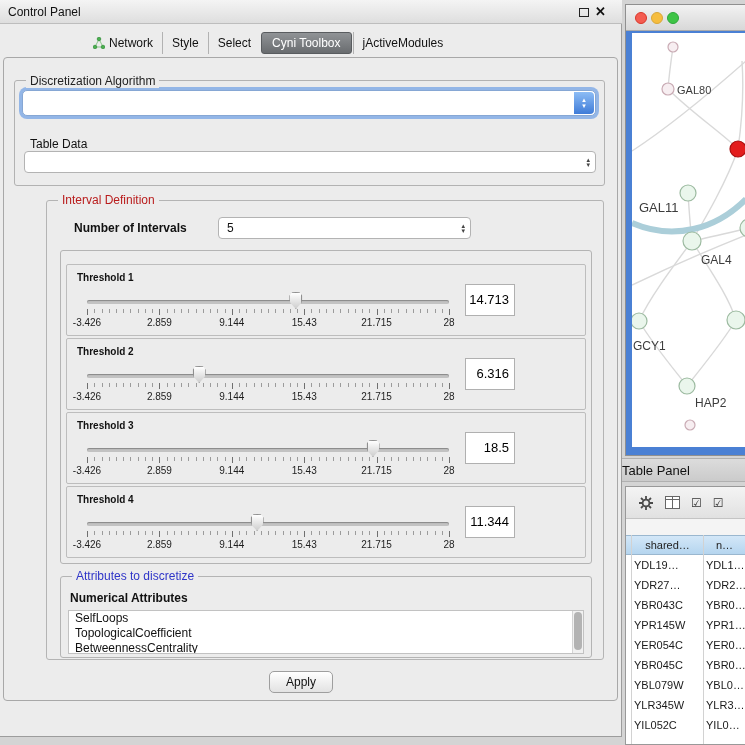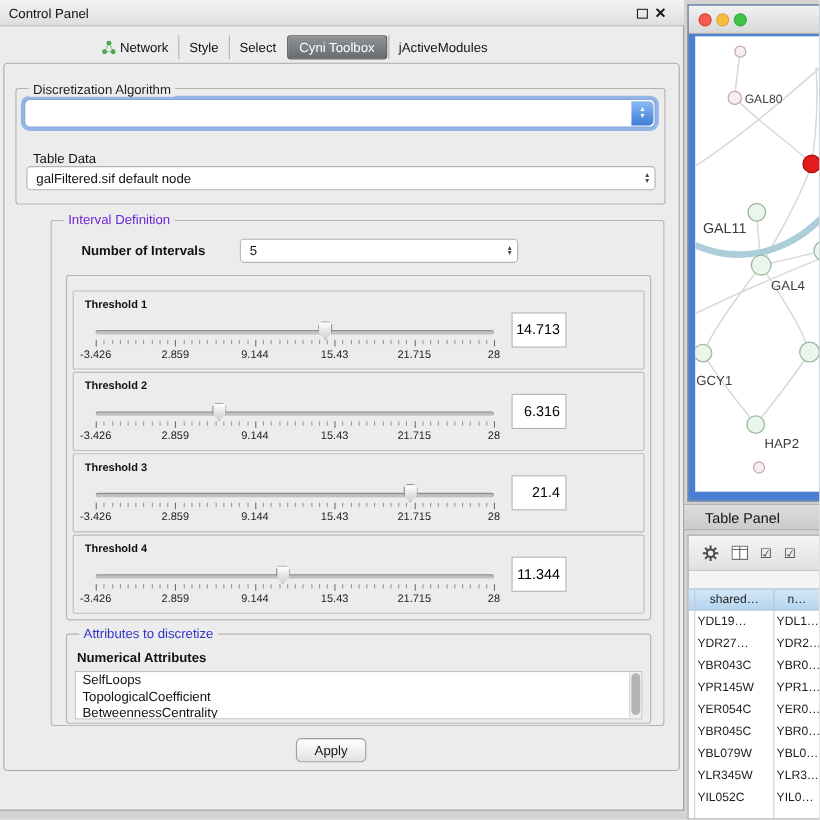--- a/index.html
+++ b/index.html
@@ -39,21 +39,21 @@
   #table-data-label { left:30px; top:137px; font-size:12px; color:#111; }
   .combo { background:#fff; border:1px solid #b3b3b3; border-radius:4px; font-size:12px; color:#111; }
   .combo .val { position:absolute; left:8px; top:0; bottom:0; display:flex; align-items:center; white-space:nowrap; }
   .stepper { position:absolute; right:5px; top:50%; transform:translateY(-50%); display:flex; flex-direction:column; align-items:center; font-size:7px; line-height:5px; color:#444; }
   #table-data-combo { left:24px; top:151px; width:572px; height:22px; }
 
   
   .fs { border:1px solid #b4b4b4; border-radius:3px; }
   .fs-title { font-size:12px; background:#ececec; padding:0 4px; white-space:nowrap; z-index:5; }
   #interval-fs { left:46px; top:200px; width:558px; height:460px; }
-  #interval-title { left:58px; top:193px; color:#6d28d9; }
+  #interval-title { left:58px; top:193px; color:#b91c1c; }
   #noi-label { left:74px; top:221px; font-size:12px; font-weight:bold; color:#111; }
   #noi-combo { left:218px; top:217px; width:253px; height:22px; }
   #thresh-fs { left:60px; top:250px; width:532px; height:314px; }
   #thresh-title { left:72px; top:243px; color:#2f35c8; }
   #thresholds-list { left:66px; top:264px; width:520px; }
 
   .t-box { position:relative; width:520px; height:72px; border:1px solid #bdbdbd; border-radius:2px; margin-bottom:2px; }
   .t-label { position:absolute; left:10px; top:7px; font-size:10px; font-weight:bold; color:#111; }
   .t-slider { position:absolute; left:20px; top:24px; width:362px; height:46px; }
   .t-track { position:absolute; left:0; top:11px; width:362px; height:4px; background:#c2c2c2; border-radius:2px; box-shadow:inset 0 1px 1px rgba(0,0,0,.3); }
@@ -84,21 +84,21 @@
 
   
   #net-window { left:625px; top:4px; width:120px; height:452px; border:1px solid #8f8f8f; border-right:none; overflow:hidden; background:#4a80d4; }
   #net-titlebar { position:absolute; left:0; top:0; width:100%; height:26px; background:linear-gradient(#f2f2f2,#d8d8d8); border-bottom:1px solid #ababab; }
   .light { position:absolute; top:7px; width:12px; height:12px; border-radius:50%; }
   #light-red { left:9px; background:#f45c51; border:1px solid #d8372a; }
   #light-yellow { left:25px; background:#f6bd3e; border:1px solid #d9a738; }
   #light-green { left:41px; background:#3ec446; border:1px solid #2ea83b; }
   #net-canvas { position:absolute; left:6px; top:28px; width:114px; height:414px; background:#fff; overflow:hidden; }
 
-  #tp-header { left:622px; top:458px; width:123px; height:24px; background:linear-gradient(#dcdcdc,#cbcbcb); border-top:1px solid #b0b0b0; border-bottom:1px solid #b0b0b0; font-size:13px; line-height:23px; padding-left:19px; color:#111; }
+  #tp-header { left:622px; top:458px; width:123px; height:24px; background:linear-gradient(#dcdcdc,#cbcbcb); border-top:1px solid #b0b0b0; border-bottom:1px solid #b0b0b0; font-size:13px; line-height:23px; padding-left:0; color:#111; }
 
   #table-window { left:625px; top:486px; width:120px; height:259px; background:#f4f4f4; border:1px solid #999; border-right:none; overflow:hidden; }
   #tp-toolbar { position:absolute; left:0; top:0; width:100%; height:32px; background:linear-gradient(#f4f4f4,#e1e1e1); border-bottom:1px solid #c4c4c4; display:flex; align-items:center; padding-left:12px; gap:11px; }
   .check-glyph { font-size:12px; color:#333; }
   #tp-table { position:absolute; left:0; top:48px; width:100%; bottom:0; background:#fff; }
   #tp-colline1, #tp-colline2 { position:absolute; top:0; bottom:0; width:1px; background:#d2d2d2; }
   #tp-colline1 { left:5px; } #tp-colline2 { left:77px; }
   #tp-headrow { position:absolute; left:0; top:0; width:100%; height:20px; background:linear-gradient(#d3e7f8,#b5d5ef); border-top:1px solid #9ab7cf; border-bottom:1px solid #9ab7cf; }
   .hcell { position:absolute; top:0; height:20px; line-height:19px; font-size:11px; color:#222; text-align:center; overflow:hidden; border-left:1px solid #9ab7cf; }
   .hc1 { left:5px; width:72px; } .hc2 { left:77px; right:0; border-right:none; }
@@ -150,21 +150,20 @@
     <div id="algo-combo" class="abs">
       <span class="combo-cap">
         <span>▴</span>
         <span>▾</span>
       </span>
     </div>
 
 
     <span id="table-data-label" class="abs">Table Data</span>
     <div id="table-data-combo" class="abs combo">
-      <span class="val">galFiltered.sif default node</span>
       <span class="stepper">
         <span>▴</span>
         <span>▾</span>
       </span>
     </div>
 
     <div id="interval-fs" class="abs fs"></div>
     <span id="interval-title" class="abs fs-title">Interval Definition</span>
 
     <span id="noi-label" class="abs">Number of Intervals</span>
@@ -370,21 +369,21 @@
               <i class="tick" style="left:354.8px"></i>
               <i class="tick major" style="left:362.0px"></i>
             </div>
             <span class="t-scale-label" style="left:0.0px">-3.426</span>
             <span class="t-scale-label" style="left:72.4px">2.859</span>
             <span class="t-scale-label" style="left:144.8px">9.144</span>
             <span class="t-scale-label" style="left:217.2px">15.43</span>
             <span class="t-scale-label" style="left:289.6px">21.715</span>
             <span class="t-scale-label" style="left:362.0px">28</span>
           </div>
-          <div class="t-value">21.4</div>
+          <div class="t-value">18.5</div>
         </div>
         <div class="t-box">
           <div class="t-label">Threshold 4</div>
           <div class="t-slider">
             <div class="t-track"></div>
             <div class="t-thumb" style="left:163.6px"></div>
             <div class="t-ticks">
               <i class="tick major" style="left:0.0px"></i>
               <i class="tick" style="left:7.2px"></i>
               <i class="tick" style="left:14.5px"></i>

